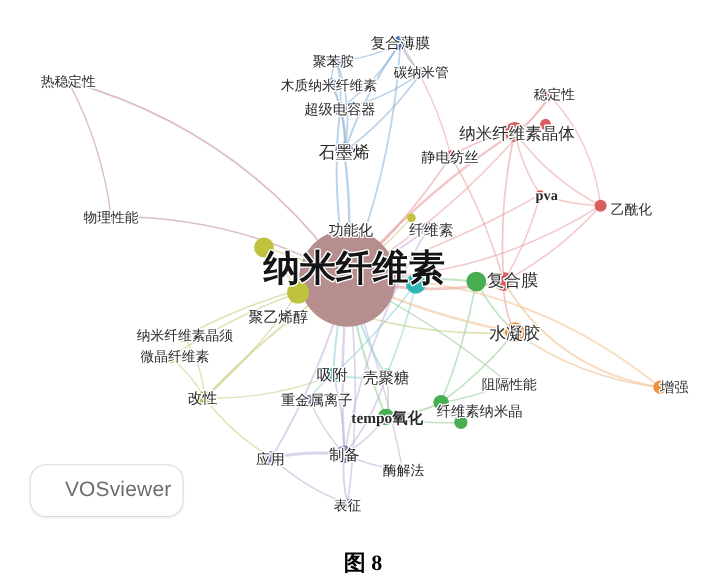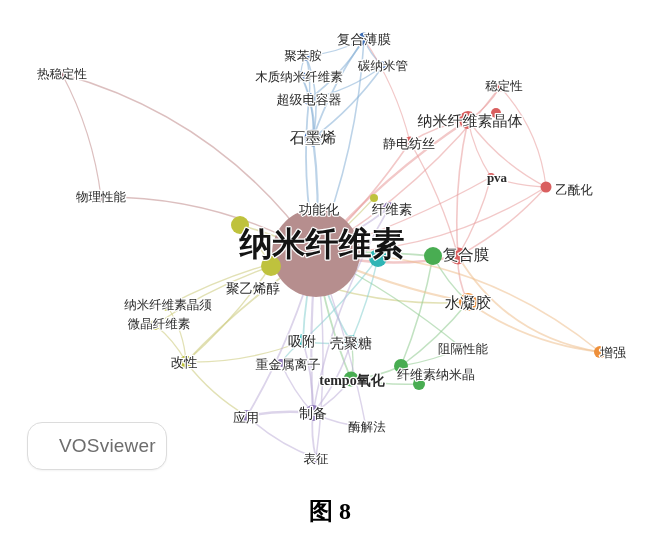--- a/index.html
+++ b/index.html
@@ -18,21 +18,21 @@
     display:flex;align-items:center;gap:7px;padding:0 24px;box-sizing:border-box;
     box-shadow:0 1px 2px rgba(0,0,0,0.05);
   }
   #vos-badge .vos-text{
     font-size:19px;color:#6d6d6d;font-family:"Liberation Sans",sans-serif;
     letter-spacing:0.2px;
   }
   #caption{
     position:absolute;left:0;top:489px;width:660px;height:44px;
     display:flex;justify-content:center;align-items:center;gap:26px;
-    font-family:"Liberation Serif",serif;font-weight:bold;font-size:24px;color:#000;
+    font-family:"Liberation Serif",serif;font-weight:bold;font-size:20px;color:#000;
   }
 </style>
 </head>
 <body>
 
 <div id="map-wrap">
   <svg id="net" width="660" height="486" viewBox="0 0 660 486">
     <g id="g-edges">
         <path d="M316 253 Q220.68282062337477 118.54225453442912 62 74" fill="none" stroke="#c08a8a" stroke-width="1.6" opacity="0.55"></path>
         <path d="M316 253 Q216.06166280343345 195.96861602253225 101 197" fill="none" stroke="#c08a8a" stroke-width="1.4" opacity="0.55"></path>

